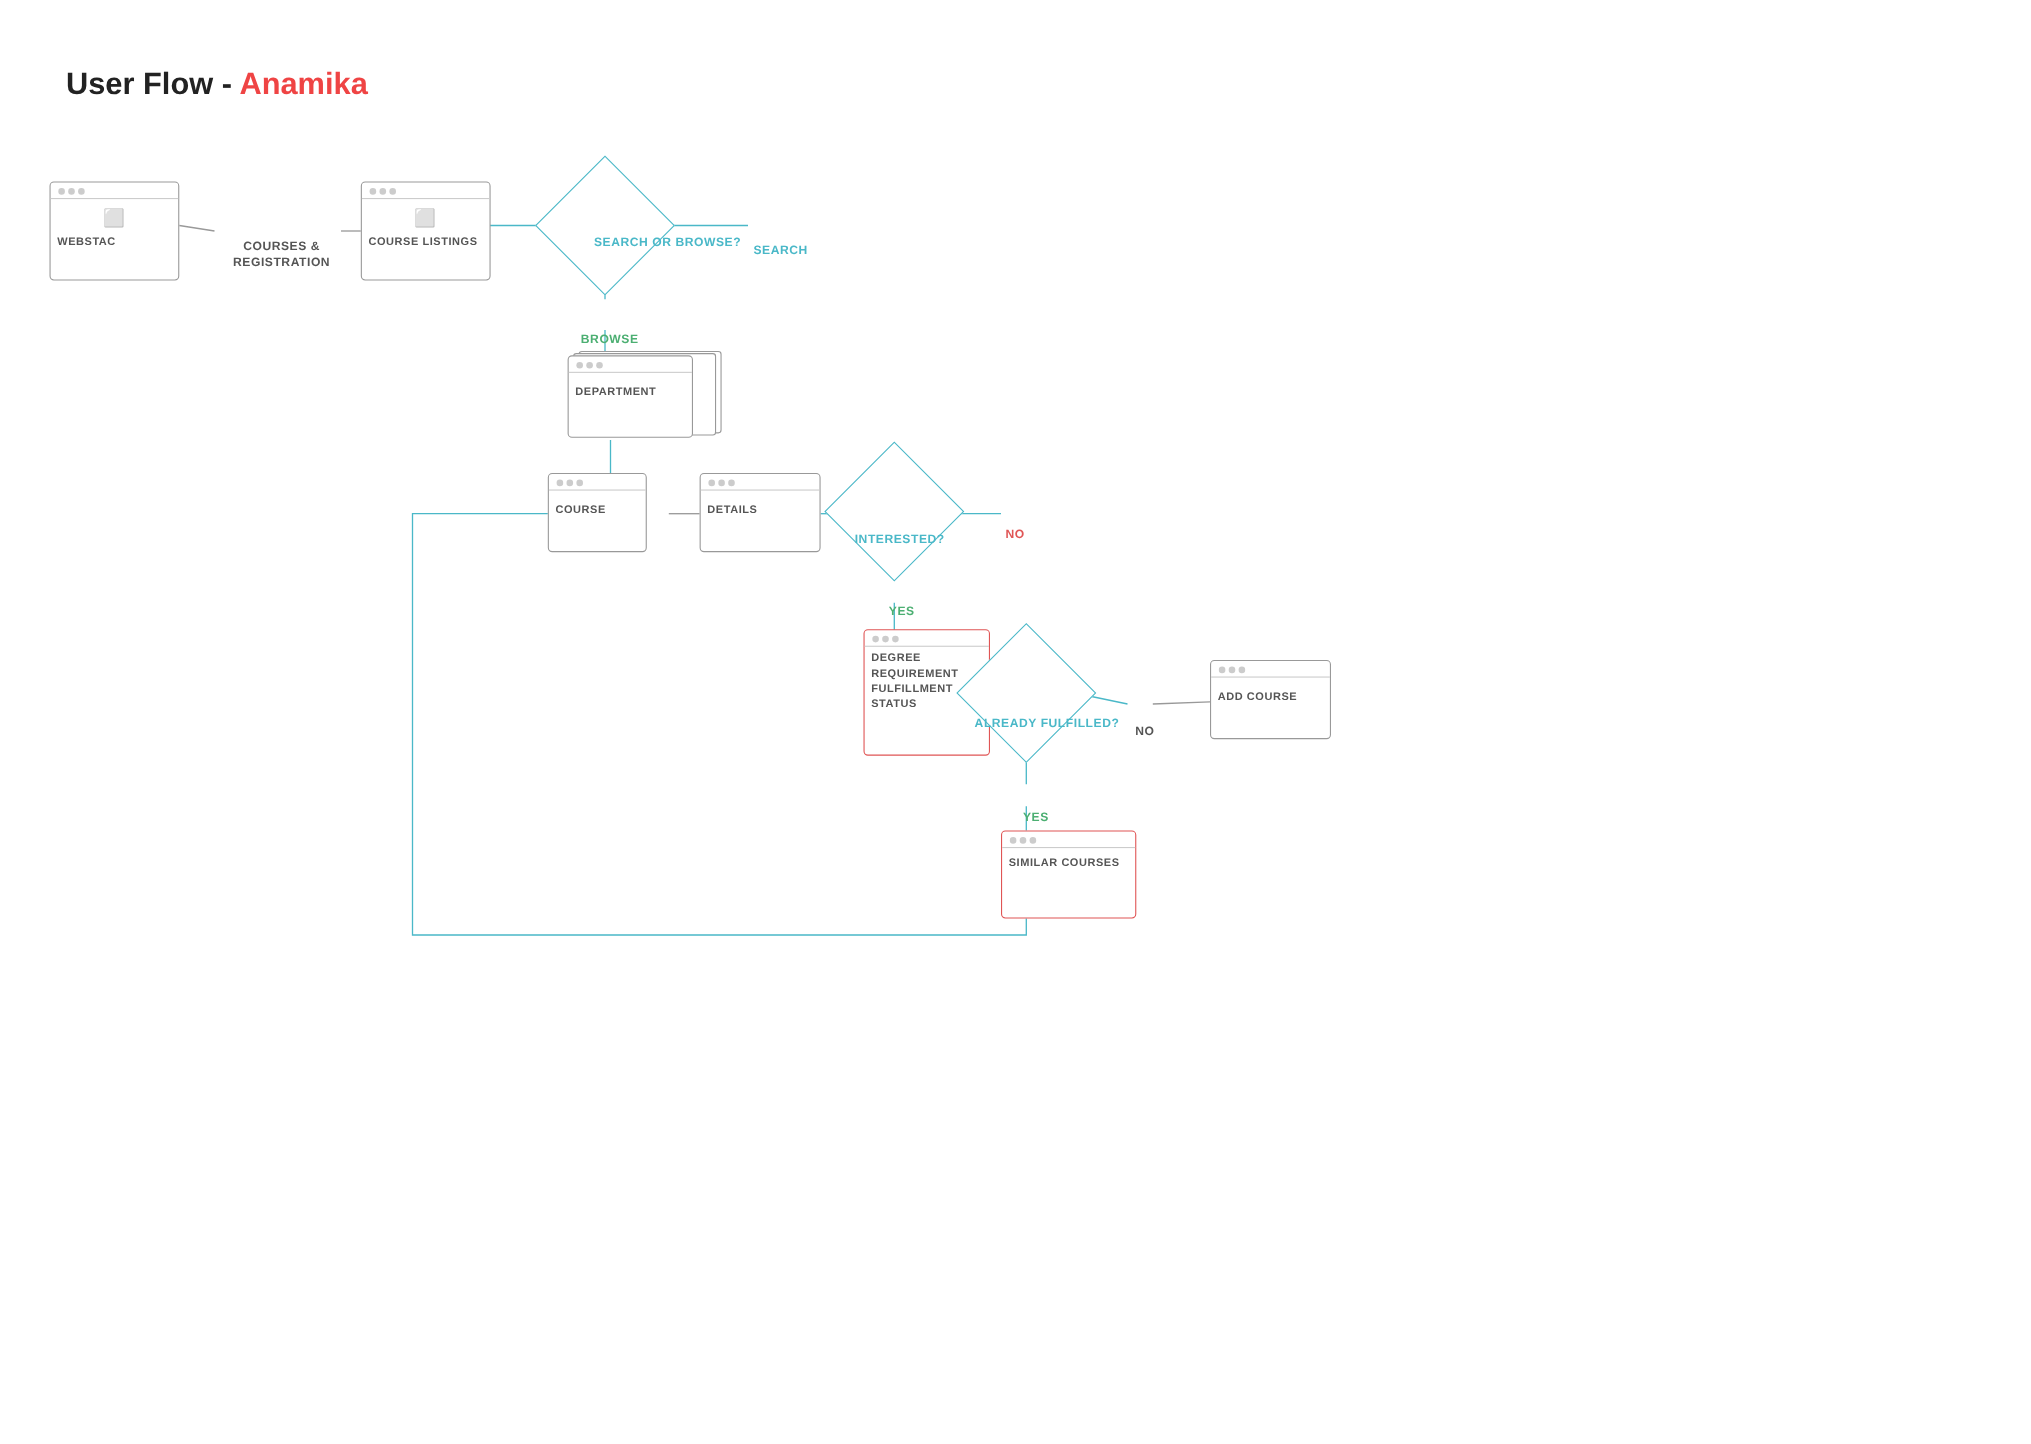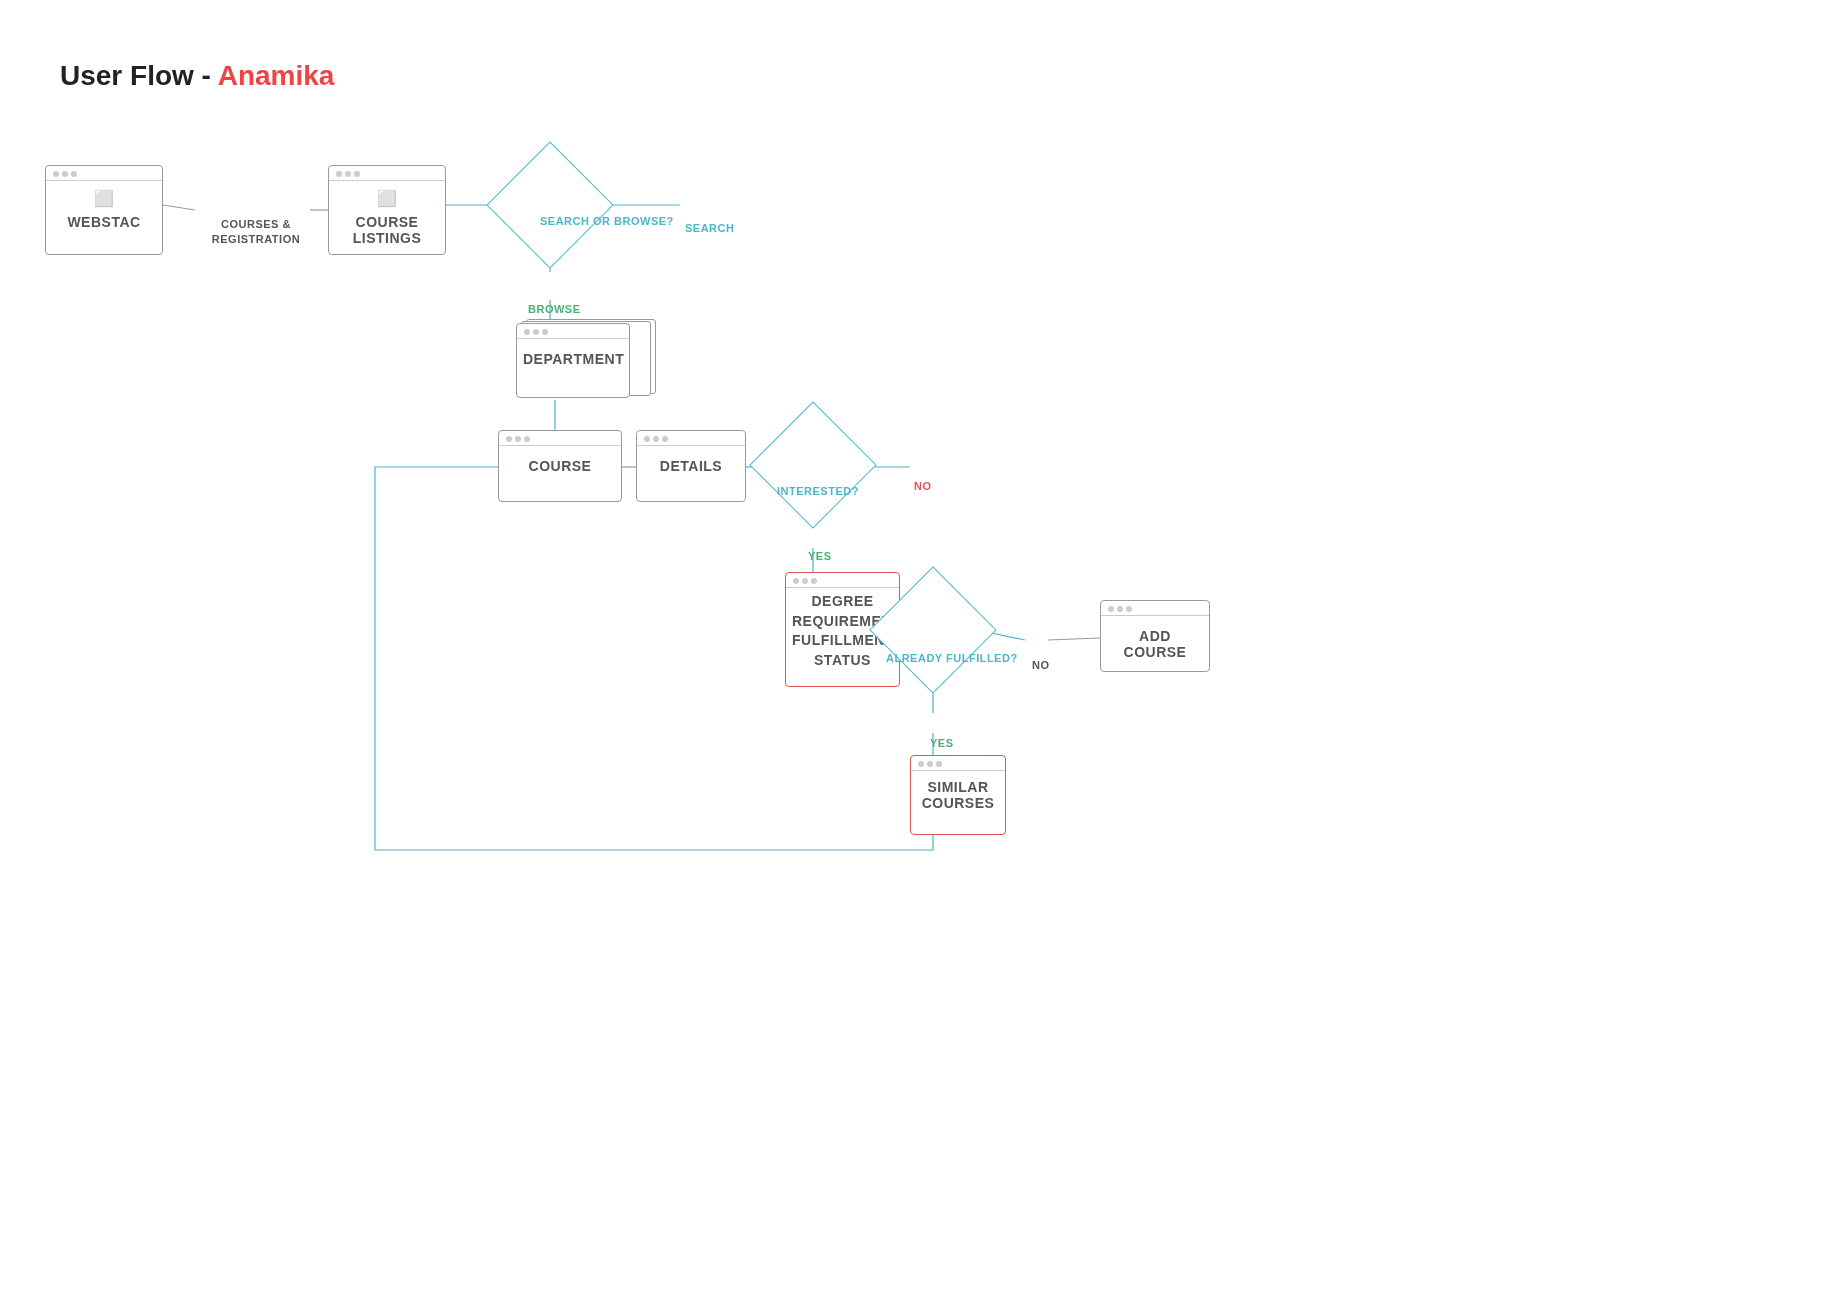--- a/index.html
+++ b/index.html
@@ -44,22 +44,21 @@
     }
     .browser-icon {
       display: flex;
       align-items: center;
       justify-content: center;
       padding: 8px 4px 4px 4px;
       font-size: 16px;
       color: #999;
     }
     .box-label {
-      text-align: center;
-      font-size: 14px;
+      font-size: 10px;
       font-weight: bold;
       color: #555;
       padding: 2px 6px 8px 6px;
       letter-spacing: 0.5px;
     }
     
     .browser-box.red-border {
       border-color: #e05555;
       margin-left: 27px;
     }
@@ -173,21 +172,21 @@
 <div class="stacked-page" style="left:516px; top:323px; width:130px; height:75px; transform: translate(5px,-2px); z-index:2;"></div>
 <div class="browser-box" style="left:516px; top:323px; width:114px; height:75px; z-index:3;">
   <div class="browser-dots">
     <span></span>
       <span></span>
       <span></span>
   </div>
   <div class="box-label" style="padding-top:12px;">DEPARTMENT</div>
 </div>
 
-<div class="browser-box" style="left:498px; top:430px; width:124px; height:72px;">
+<div class="browser-box" style="left:498px; top:430px; width:90px; height:72px;">
   <div class="browser-dots">
     <span></span>
       <span></span>
       <span></span>
   </div>
   <div class="box-label" style="padding-top:12px;">COURSE</div>
 </div>
 
 <div class="browser-box" style="left:636px; top:430px; width:110px; height:72px;">
   <div class="browser-dots">
@@ -213,21 +212,21 @@
 
 <div class="browser-box" style="left:1100px; top:600px; width:110px; height:72px;">
   <div class="browser-dots">
     <span></span>
       <span></span>
       <span></span>
   </div>
   <div class="box-label" style="padding-top:12px;">ADD COURSE</div>
 </div>
 
-<div class="browser-box red-border" style="left:883px; top:755px; width:96px; height:80px;">
+<div class="browser-box red-border" style="left:883px; top:755px; width:123px; height:80px;">
   <div class="browser-dots">
     <span></span>
       <span></span>
       <span></span>
   </div>
   <div class="box-label" style="padding-top:8px;">SIMILAR COURSES</div>
 </div>
 
 <div class="flow-label cyan" style="left:495px; top:196px; transform:translate(-50%,-50%) rotate(-45deg); left:540px; top:190px; transform:none;">
   <span>SEARCH OR BROWSE?</span>

